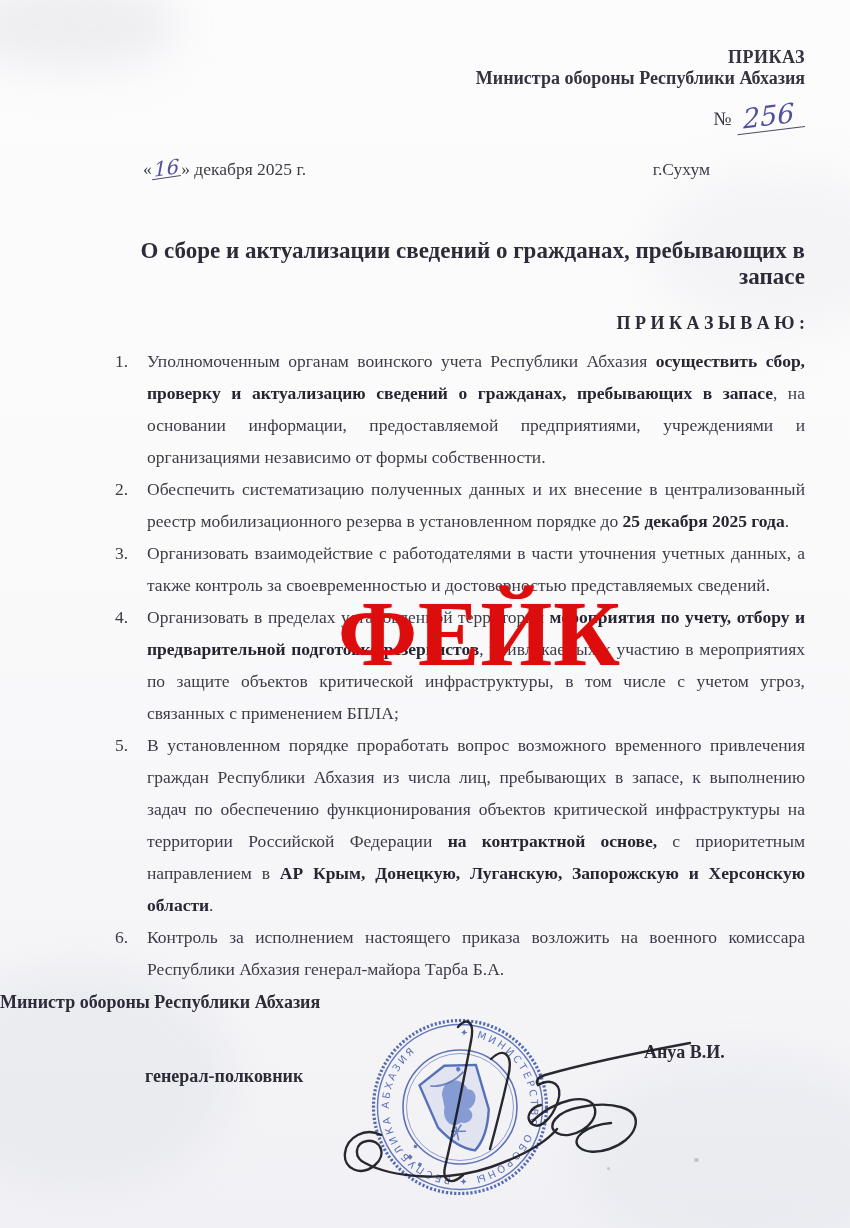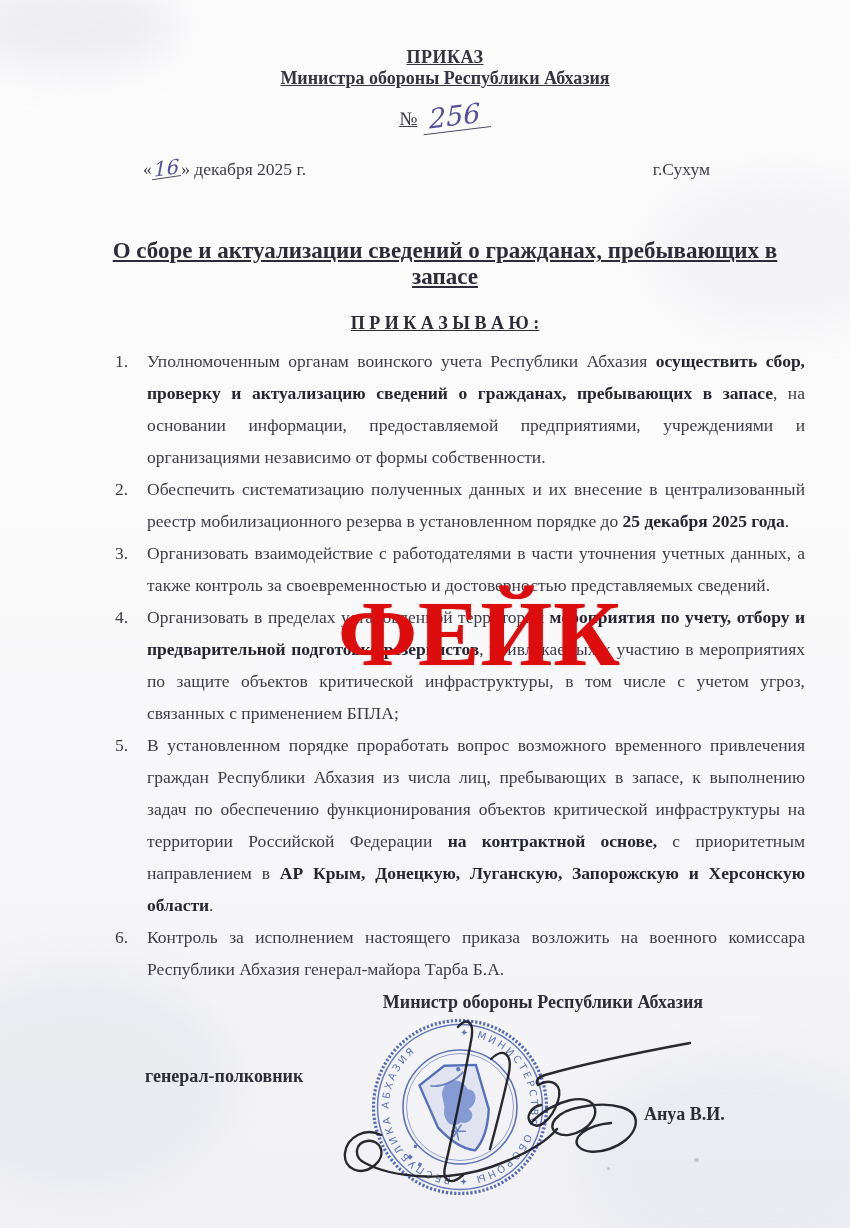--- a/index.html
+++ b/index.html
@@ -13,21 +13,21 @@
     position:absolute;inset:0;
     background:linear-gradient(180deg,#fcfcfd 0%,#fafafb 45%,#f4f4f7 85%,#f1f1f5 100%);
   }
   .shade{position:absolute;border-radius:50%;filter:blur(22px);pointer-events:none;}
   .shade.s1{left:-40px;top:-20px;width:220px;height:90px;background:rgba(190,190,200,.22);}
   .shade.s2{right:-60px;top:170px;width:260px;height:160px;background:rgba(205,205,215,.15);}
   .shade.s3{left:-70px;bottom:40px;width:300px;height:220px;background:rgba(195,198,212,.18);}
   .shade.s4{right:-50px;bottom:-30px;width:320px;height:200px;background:rgba(200,203,215,.16);}
 
   .content{position:absolute;left:85px;top:0;width:720px;padding-top:47px;}
-  .center{text-align:center;text-decoration:underline;}
+  .center{text-align:right;}
   .bold,.b{font-weight:bold;color:#28273300;} 
   .b{color:#262532;}
   .doc-title{font-weight:bold;font-size:18px;letter-spacing:.5px;color:#34333f;}
   .doc-subtitle{font-weight:bold;font-size:18px;margin-top:0;color:#34333f;}
   .doc-number{margin-top:14px;font-size:19px;height:38px;color:#3a3946;}
   .hand{
     font-family:"DejaVu Serif",serif;font-style:italic;
     color:#50519a;display:inline-block;
   }
   .num-val{
@@ -51,25 +51,25 @@
   ol.items{
     list-style:none;counter-reset:itm;margin:9px 0 0 0;padding:0 0 0 30px;
     font-size:17.5px;line-height:32px;
   }
   ol.items li{position:relative;padding-left:32px;text-align:justify;}
   ol.items li::before{
     counter-increment:itm;content:counter(itm) ".";
     position:absolute;left:0;top:0;
   }
   .minister-line{
-    position:absolute;left:0;top:992px;width:703px;text-align:right;
+    position:absolute;left:0;top:992px;width:703px;text-align:left;
     font-weight:bold;font-size:18px;color:#2c2b37;
   }
   .rank{position:absolute;left:145px;top:1066px;font-weight:bold;font-size:18px;color:#2c2b37;text-align:center;}
-  .sig-name{position:absolute;left:644px;top:1104px;font-weight:bold;font-size:18px;color:#2c2b37;}
+  .sig-name{position:absolute;left:644px;top:1042px;font-weight:bold;font-size:18px;color:#2c2b37;}
 
   .watermark{
     position:absolute;left:338px;top:586px;width:260px;
     font-family:"Liberation Serif",serif;font-weight:bold;
     font-size:94px;line-height:1;letter-spacing:1px;
     transform:scaleX(.98);transform-origin:left top;
     text-shadow:0 0 1px rgba(221,12,12,.6);
   }
   .stamp-svg{position:absolute;left:370px;top:1017px;opacity:.88;}
   .sign-svg{position:absolute;left:295px;top:1015px;}

